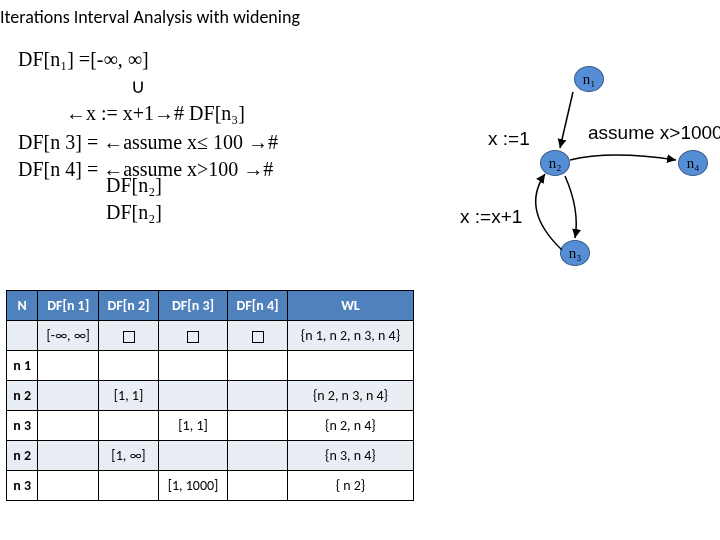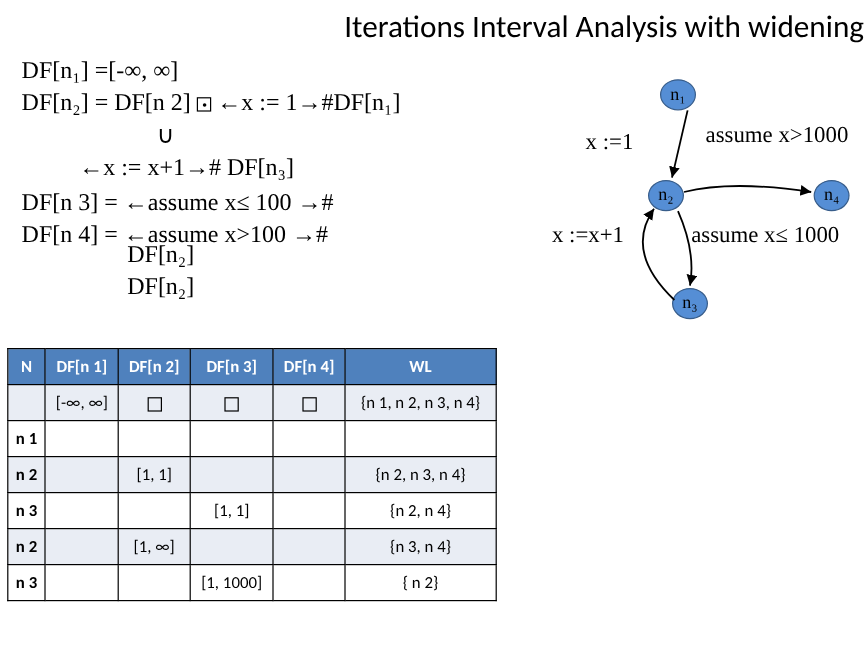--- a/index.html
+++ b/index.html
@@ -2,52 +2,49 @@
 <html><head>
 <meta charset="utf-8">
 <style>
   * { box-sizing: border-box; margin: 0; padding: 0; }
   body {
     width: 720px; height: 540px;
     font-family: "Times New Roman", serif;
     background: #fff; color: #000;
     position: relative; overflow: hidden;
   }
-  .title { font-size: 26px; text-align: right; padding: 6px 0 2px; font-family: "Calibri", sans-serif; }
+  .title { font-size: 18px; text-align: left; padding: 6px 0 2px; font-family: "Calibri", sans-serif; }
   .equations { position: absolute; left: 18px; top: 46px; font-size: 20px; line-height: 1.35; width: 380px; }
   .equations .row { white-space: nowrap; }
   .cup { text-align: center; font-size: 20px; margin-left: 110px; width: 20px; }
   .indent { margin-left: 48px; }
   .eq2 { margin-top: 2px; }
   .overlap { position: relative; }
   .overlap .under { position: absolute; left: 88px; top: 16px; }
   .table-wrap { position: absolute; left: 6px; top: 290px; width: 408px; }
   table { border-collapse: collapse; width: 100%; font-family: "Calibri", sans-serif; font-size: 14px; }
   th, td { border: 1px solid #000; padding: 6px 4px; text-align: center; vertical-align: middle; }
   th { background: #4f81bd; color: #fff; font-weight: bold; }
   tr.band td { background: #e9edf4; }
   tr.plain td { background: #fff; margin-left: 36px; }
   td.rowh { font-weight: bold; color: #000; }
   .graph { position: absolute; right: 10px; top: 60px; width: 300px; height: 240px; }
   .node { position: absolute; width: 30px; height: 26px; border-radius: 50%; background: #558ed5; border: 1px solid #385d8a; display: flex; align-items: center; justify-content: center; font-family: "Times New Roman", serif; font-size: 15px; }
-  .glabel { position: absolute; font-size: 19px; font-family: Liberation Serif, serif; white-space: nowrap; }
+  .glabel { position: absolute; font-size: 19px; font-family: Liberation Sans, sans-serif; white-space: nowrap; margin-top: 20px; }
   .box { display:inline-block; width:12px; height:12px; border:1px solid #000; vertical-align:middle; }
   .boxdot { display:inline-block; width:12px; height:12px; border:1px solid #000; vertical-align:middle; position:relative; }
   .boxdot::after { content:""; position:absolute; width:3px; height:3px; background:#000; left:4px; top:4px; border-radius:50%; }
 </style>
 </head>
 <body>
 
 <div class="title">Iterations Interval Analysis  with widening</div>
 
 <div class="equations">
   <div class="row">DF[n₁] =[-∞, ∞]</div>
-  <div class="row">
-    <span>DF[n₂] = DF[n 2] </span><span class="boxdot"></span><span> ←x := 1→#DF[n₁]</span>
-  </div>
   <div class="cup">∪</div>
   <div class="row indent">←x := x+1→# DF[n₃]</div>
   <div class="row eq2">DF[n 3] = ←assume x≤ 100 →#</div>
   <div class="row overlap">
     <span>DF[n 4] = ←assume x&gt;100 →#</span>
     <span class="under">DF[n₂]</span>
   </div>
   <div class="row overlap" style="height:18px;">
     <span class="under">DF[n₂]</span>
   </div>
@@ -112,29 +109,28 @@
           <td></td>
           <td>[1, 1000]</td>
           <td></td>
           <td>{ n 2}</td>
         </tr>
       </tbody>
   </table>
 </div>
 
 <div class="graph">
-  <div class="node" style="left:140px; top:6px;">n₁</div>
+  <div class="node" style="left:164px; top:6px;">n₁</div>
   <div class="node" style="left:130px; top:90px;">n₂</div>
   <div class="node" style="left:268px; top:90px;">n₄</div>
   <div class="node" style="left:150px; top:180px;text-align:center;">n₃</div>
 
   <div class="glabel" style="left:78px; top:48px;">x :=1</div>
   <div class="glabel" style="left:178px; top:42px;">assume x&gt;1000</div>
   <div class="glabel" style="left:50px; top:126px;">x :=x+1</div>
-  <div class="glabel" style="left:166px; top:126px;">assume x≤ 1000</div>
 
   <svg width="300" height="240" style="position:absolute;left:0;top:0;">
     <defs>
         <marker id="ah" markerWidth="8" markerHeight="8" refX="6" refY="3" orient="auto">
           <path d="M0,0 L6,3 L0,6 Z" fill="#000"></path>
         </marker>
       </defs>
     <line x1="163" y1="32" x2="150" y2="88" stroke="#000" stroke-width="1.5" marker-end="url(#ah)"></line>
     <path d="M160 100 Q200 90 266 100" stroke="#000" stroke-width="1.5" fill="none" marker-end="url(#ah)"></path>
     <path d="M155 116 Q170 150 165 178" stroke="#000" stroke-width="1.5" fill="none" marker-end="url(#ah)"></path>

